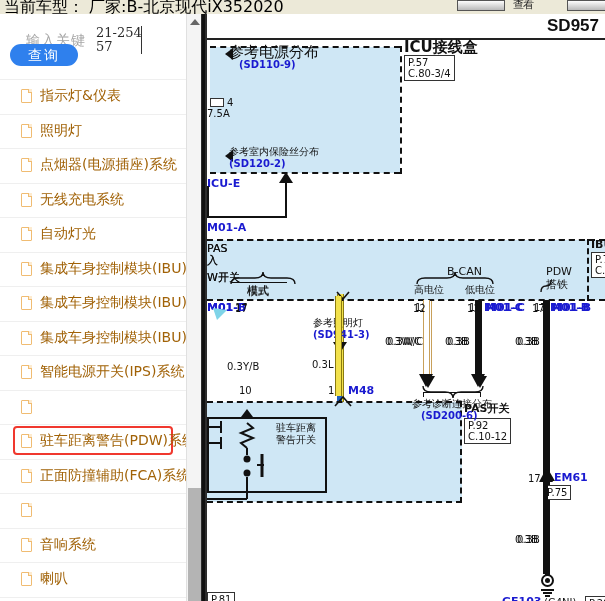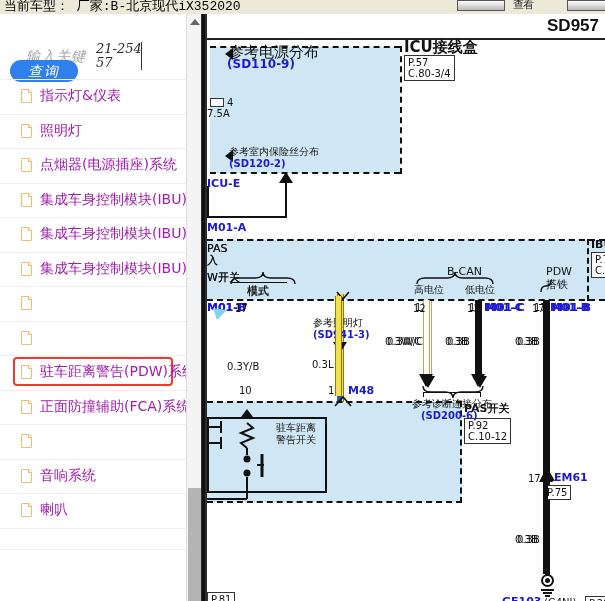--- a/index.html
+++ b/index.html
@@ -4,41 +4,41 @@
 <style>
   html,body{margin:0;padding:0;}
   body{
     width:605px;height:601px;overflow:hidden;position:relative;
     background:#ffffff;
     font-family:"DejaVu Sans","Liberation Sans",sans-serif;
     font-size:12px;color:#000;
   }
   
   #topbar{position:absolute;left:0;top:0;width:605px;height:14px;background:#ece9d8;border-bottom:1px solid #b8b4a4;}
-  #topbar .curmodel{position:absolute;left:4px;top:0px;font-size:13px;line-height:13px;white-space:nowrap;color:#000;font-family:Liberation Mono, monospace;}
+  #topbar .curmodel{position:absolute;left:4px;top:0px;font-size:16px;line-height:13px;white-space:nowrap;color:#000;}
   #topbtns{position:absolute;right:0;top:0;width:150px;height:11px;text-align:center;}
   .tbtn{position:absolute;top:0;height:9px;background:linear-gradient(#fdfdfd,#b9b9b9);border:1px solid #555;}
   .tbtn.b1{left:2px;width:46px;}
   .tbtn.b3{left:112px;width:46px;}
   #topbtns .midlabel{position:absolute;left:58px;top:-3px;font-size:11px;color:#222;letter-spacing:-1px;}
 
   
   #leftpane{position:absolute;left:0;top:14px;width:186px;height:587px;background:#fff;border-right:1px solid #e3e3e3;overflow:hidden;}
-  #searchrow{position:absolute;left:0;top:16px;width:186px;height:46px;font-style:italic;}
+  #searchrow{position:absolute;left:0;top:0;width:186px;height:46px;}
   #searchlabel{position:absolute;left:26px;top:18px;font-size:14px;color:#a6a6a6;letter-spacing:1px;white-space:nowrap;}
   #searchvalue{position:absolute;left:96px;top:12px;width:46px;height:30px;font-size:13px;color:#2b2b2b;line-height:14px;word-break:break-all;font-family:"DejaVu Serif","Liberation Serif",serif;}
   #caret{position:absolute;left:141px;top:12px;width:1px;height:28px;background:#333;}
   #querybtn{position:absolute;left:10px;top:30px;width:68px;height:22px;border-radius:11px;background:#2f80ed;color:#fff;font-size:14px;text-align:center;line-height:22px;letter-spacing:2px;}
 
   #listwrap{position:absolute;left:0;top:48px;width:186px;height:539px;}
   .li{position:relative;height:33.5px;border-bottom:1px solid #efefef;}
   .li .licon{position:absolute;left:21px;top:9px;width:11px;height:14px;}
   .li .licon .pg{position:absolute;left:0;top:0;width:11px;height:14px;background:#fff;border:1px solid #f0bc72;border-radius:1px;box-sizing:border-box;}
   .li .licon .fold{position:absolute;right:0;top:0;width:4px;height:4px;background:#fdebd0;border-left:1px solid #f0bc72;border-bottom:1px solid #f0bc72;box-sizing:border-box;}
-  .li .ltext{position:absolute;left:40px;top:7px;font-size:14px;color:#a21caf;white-space:nowrap;letter-spacing:0px;}
+  .li .ltext{position:absolute;left:40px;top:7px;font-size:14px;color:#a16207;white-space:nowrap;letter-spacing:0px;}
   .li.partial-top{height:17px;}
   .li.partial-bot{height:20px;overflow:hidden;}
   .li.sel-highlight{}
   .li .selbox{position:absolute;left:13px;top:1px;width:160px;height:29px;border:2px solid #f0382e;border-radius:4px;box-sizing:border-box;}
 
   
   #lsb{position:absolute;left:186px;top:14px;width:15px;height:587px;background:#f4f4f4;border-left:1px solid #e0e0e0;}
   #lsb .arrow{position:absolute;left:3px;top:5px;width:0;height:0;border-left:5px solid transparent;border-right:5px solid transparent;border-bottom:6px solid #666;}
   #lsb .thumb{position:absolute;left:1px;top:474px;width:13px;height:113px;background:#b4b4b4;}
 
@@ -118,21 +118,35 @@
     </div>
 
     <div class="li">
       <span class="licon">
           <span class="pg"></span>
           <span class="fold"></span>
         </span>
       <span class="ltext">点烟器(电源插座)系统</span>
     </div>
 
-
+    <div class="li">
+      <span class="licon">
+          <span class="pg"></span>
+          <span class="fold"></span>
+        </span>
+      <span class="ltext">无线充电系统</span>
+    </div>
+
+    <div class="li">
+      <span class="licon">
+          <span class="pg"></span>
+          <span class="fold"></span>
+        </span>
+      <span class="ltext">自动灯光</span>
+    </div>
 
     <div class="li">
       <span class="licon">
           <span class="pg"></span>
           <span class="fold"></span>
         </span>
       <span class="ltext">集成车身控制模块(IBU)系</span>
     </div>
 
     <div class="li">
@@ -149,20 +163,21 @@
           <span class="fold"></span>
         </span>
       <span class="ltext">集成车身控制模块(IBU)系</span>
     </div>
 
     <div class="li">
       <span class="licon">
           <span class="pg"></span>
           <span class="fold"></span>
         </span>
+      <span class="ltext">智能电源开关(IPS)系统</span>
     </div>
 
     <div class="li">
       <span class="licon">
           <span class="pg"></span>
           <span class="fold"></span>
         </span>
     </div>
 
     <div class="li sel-highlight">
@@ -232,21 +247,21 @@
   <div class="dash-v" style="left:193px;top:32px;height:128px;"></div>
 
   <div class="lbl b" style="left:197px;top:28px;font-size:15px;">ICU接线盒</div>
   <div class="refbox" style="left:197px;top:41px;">
     <div>P.57</div>
     <div>C.80-3/4</div>
   </div>
 
   <div class="arrow-dn" style="left:12px;top:34px;border-left:6px solid transparent;border-right:0;border-top:6px solid transparent;border-bottom:6px solid transparent;border-right:8px solid #111;width:0;height:0;transform:rotate(0deg);"></div>
   <div class="lbl" style="left:22px;top:33px;font-size:15px;">参考电源分布</div>
-  <div class="lbl blue" style="left:20px;top:45px;font-size:12px;">(SD110-9)</div>
+  <div class="lbl blue" style="left:32px;top:45px;font-size:10px;">(SD110-9)</div>
 
   <div class="lbl" style="left:20px;top:83px;">4</div>
   <div class="tinybox" style="left:3px;top:84px;width:8px;height:7px;"></div>
   <div class="lbl" style="left:0px;top:94px;">7.5A</div>
 
   <div class="arrow-dn" style="left:12px;top:136px;border-left:6px solid transparent;border-right:0;border-top:6px solid transparent;border-bottom:6px solid transparent;border-right:8px solid #111;width:0;height:0;"></div>
   <div class="lbl" style="left:22px;top:132px;">参考室内保险丝分布</div>
   <div class="lbl blue" style="left:22px;top:144px;">(SD120-2)</div>
 
   <div class="lbl blue" style="left:0px;top:164px;font-size:11px;">ICU-E</div>

